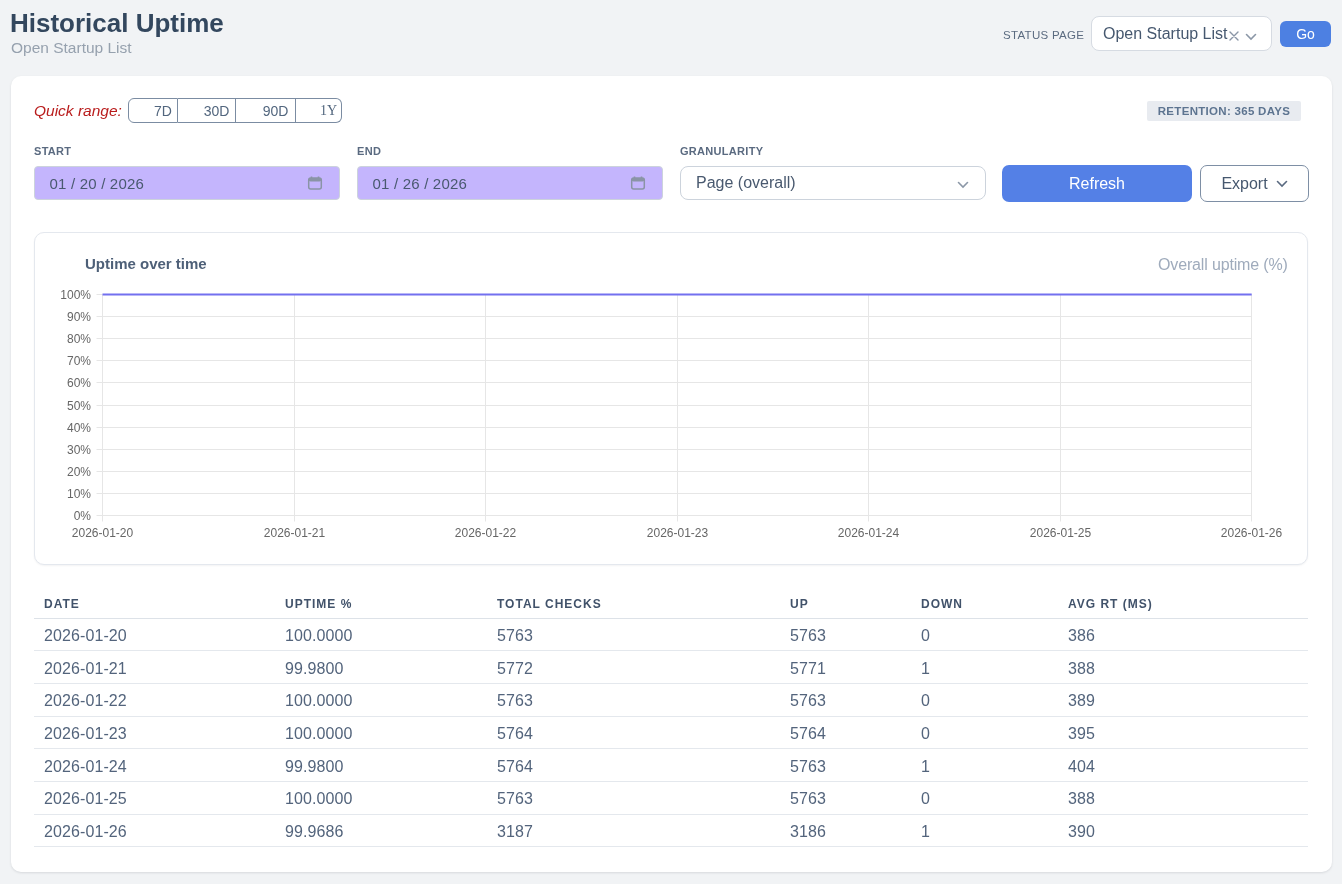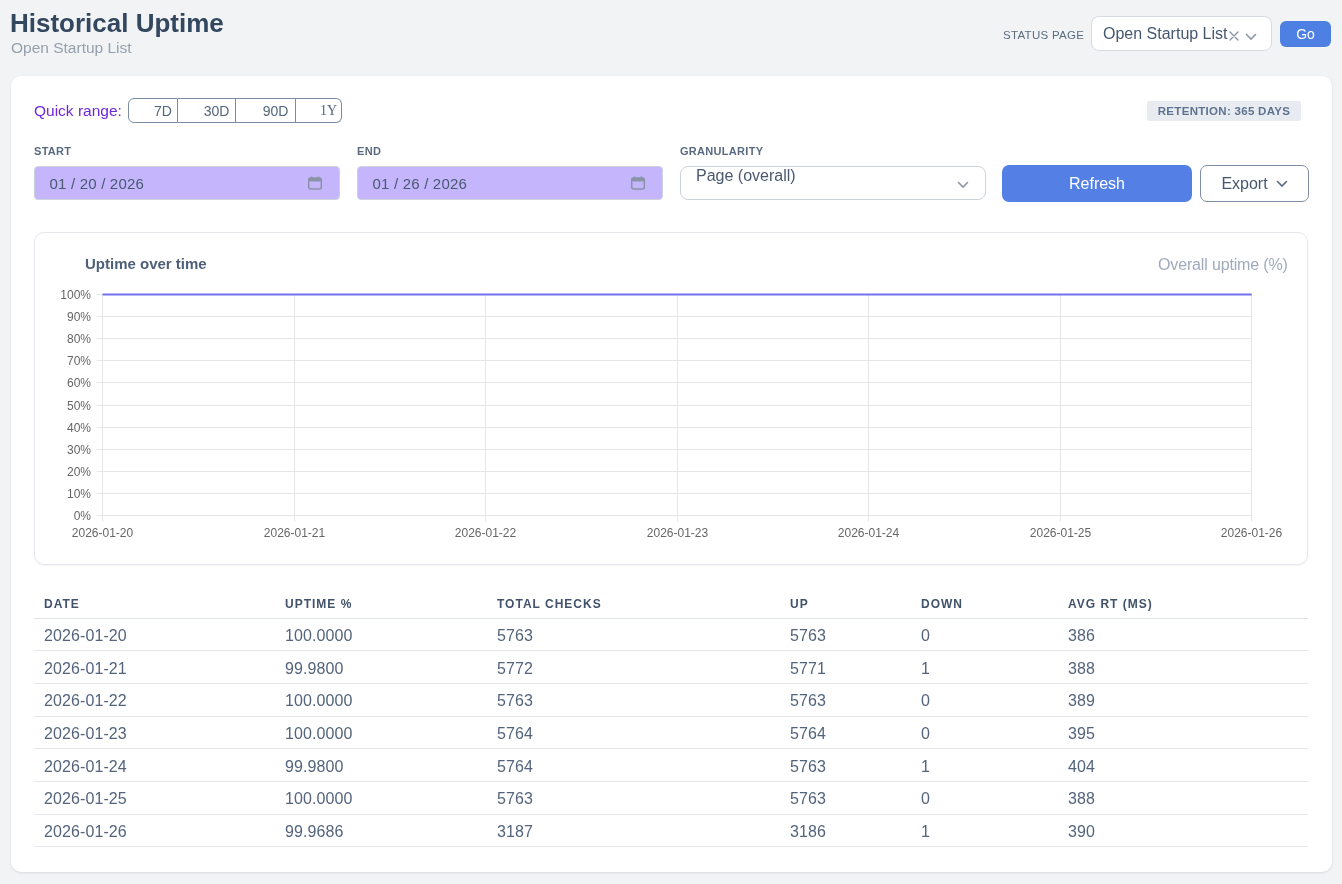--- a/index.html
+++ b/index.html
@@ -11,32 +11,32 @@
   .sub { left:11px; top:39px; font-size:15.5px; letter-spacing:0; color:#96a1ae; }
 
   .sp-label { left:1003px; top:29px; font-size:11.5px; font-weight:500; color:#5b6b80; letter-spacing:0.3px; }
   .sel { left:1091px; top:16px; width:181px; height:35px; background:#fff; border:1px solid #d6dbe2; border-radius:8px; display:flex; align-items:center; }
   .sel .txt { margin-left:11px; font-size:16px; color:#46586f; }
   .sel .x { margin-left:1px; margin-top:4px; }
   .go { left:1280px; top:21px; width:51px; height:26px; background:#4d80e2; border-radius:6px; color:#fff; font-size:14px; display:flex; align-items:center; justify-content:center; }
 
   .card { left:11px; top:76px; width:1321px; height:796px; background:#fff; border-radius:10px; box-shadow:0 1px 3px rgba(16,24,40,.08), 0 1px 2px rgba(16,24,40,.04); }
 
-  .qlabel { left:34px; top:101px; font-size:15.5px; letter-spacing:0; color:#6d28d9; line-height:19px; }
+  .qlabel { left:34px; top:101px; font-size:15.5px; letter-spacing:0; color:#b91c1c; line-height:19px;font-style:italic; }
   .btngroup { left:128px; top:98px; display:flex; }
   .btngroup .b { height:25px; border:1px solid #7b8ca2; border-left-width:0; background:#fff; color:#52667e; font-size:14px; display:flex; align-items:center; justify-content:center;padding-left:20px; }
   .btngroup .b:first-child { border-left-width:1px; border-radius:6px 0 0 6px; }
   .btngroup .b:last-child { border-radius:0 6px 6px 0;font-family:Liberation Serif, serif; }
   .badge { left:1147px; top:101px; width:154px; height:20px; background:#e8ebf0; border-radius:2px; color:#5d7490; font-size:11.5px; font-weight:700; letter-spacing:0.3px; display:flex; align-items:center; justify-content:center; }
 
   .flabel { top:145px; font-size:11px; font-weight:600; color:#5a6a80; letter-spacing:0.3px; }
   .input { top:166px; width:306px; height:34px; background:#c4b5fd; border:1px solid #ccd3dc; border-radius:4px; display:flex; align-items:center; font-size:15px; color:#49596f; }
   .input .t { margin-left:14.5px; letter-spacing:0.2px; }
   .calic { position:absolute; right:16px; top:8px; }
-  .selinput { top:166px; width:306px; height:34px; background:#fff; border:1px solid #ccd3dc; border-radius:8px; display:flex; align-items:flex-start; font-size:16px; color:#49596f; }
+  .selinput { top:166px; width:306px; height:34px; background:#fff; border:1px solid #ccd3dc; border-radius:8px; display:flex; align-items:center; font-size:16px; color:#49596f; }
   .selinput .t { margin-left:15px; }
   .chev { position:absolute; }
   .refresh { left:1002px; top:165px; width:190px; height:37px; background:#5480e6; border-radius:7px; color:#fff; font-size:16px; display:flex; align-items:center; justify-content:center; }
   .export { left:1200px; top:165px; width:109px; height:37px; background:#fff; border:1px solid #7e8fa5; border-radius:7px; color:#46586f; font-size:16px; display:flex; align-items:center; justify-content:center; }
 
   .chartcard { left:34px; top:232px; width:1274px; height:333px; background:#fff; border:1px solid #e4e8ee; border-radius:10px; box-shadow:0 1px 2px rgba(16,24,40,.05); }
   .ctitle { left:57px; top:255px; font-size:15px; font-weight:700; color:#4e6078;margin-left:28px; }
   .cright { left:1158px; top:256px; font-size:16px; letter-spacing:-0.15px; color:#9fabbc; }
 
   table { left:34px; top:590px; width:1274px; border-collapse:collapse; position:absolute; }

